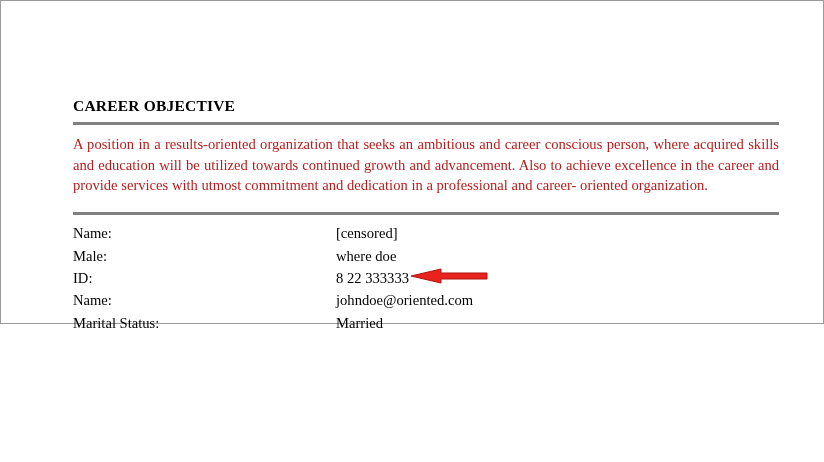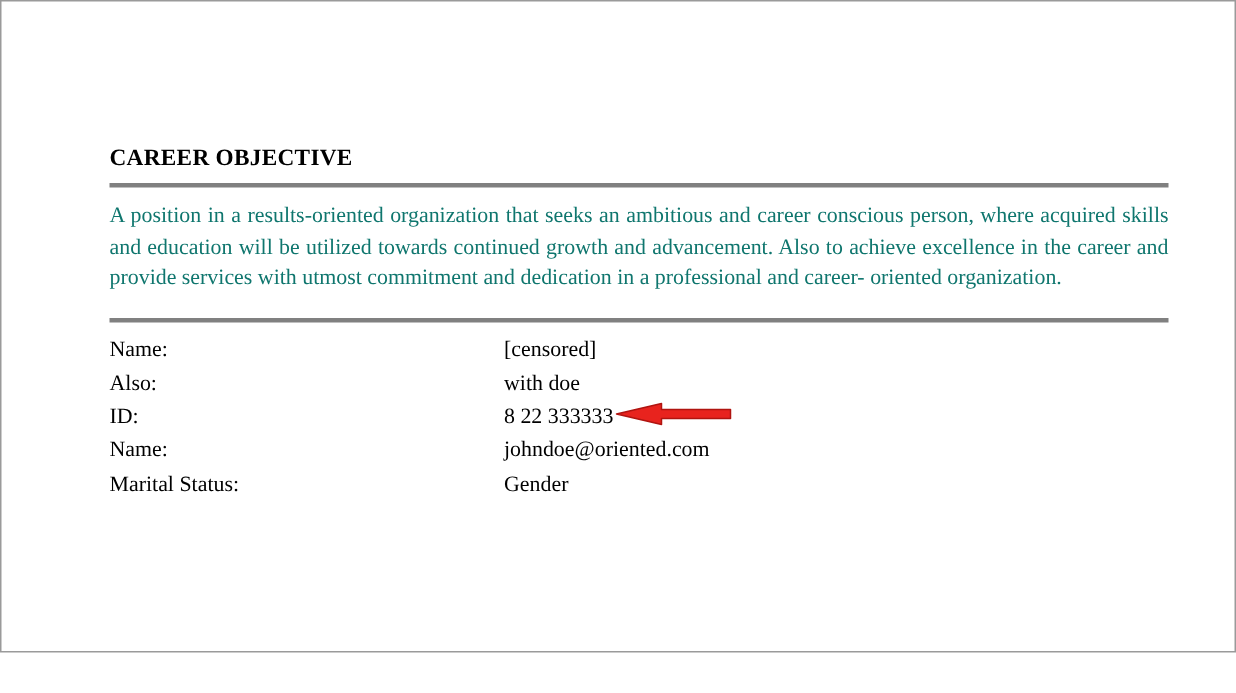--- a/index.html
+++ b/index.html
@@ -10,21 +10,21 @@
   body {
     width: 824px;
     height: 462px;
     font-family: "Liberation Serif", serif;
     overflow: hidden;
   }
   .page {
     position: relative;
     box-sizing: border-box;
     width: 824px;
-    height: 435px;
+    height: 324px;
     background: #ffffff;
     border: 1px solid #9a9a9a;
   }
   .content {
     position: absolute;
     left: 72px;
     top: 96px;
     width: 706px;
   }
   .section-heading {
@@ -38,21 +38,21 @@
   .rule {
     height: 3px;
     background: #808080;
     width: 100%;
     margin: 0 0 9px 0;
   }
   .body-text {
     font-family: "Liberation Serif", serif;
     font-size: 14.6px;
     line-height: 1.42;
-    color: #0f766e;
+    color: #b91c1c;
     text-align: justify;
     margin: 0;
   }
   .spacer {
     height: 16px;
   }
   .info-table {
     border-collapse: collapse;
     margin-top: 4px;
   }
@@ -97,34 +97,34 @@
     <div>
       <div class="rule"></div>
 
       <table class="info-table">
         <tbody>
           <tr>
             <td class="info-label">Name:</td>
             <td class="info-value">[censored]</td>
           </tr>
           <tr>
-            <td class="info-label">Also:</td>
-            <td class="info-value">with doe</td>
+            <td class="info-label">Male:</td>
+            <td class="info-value">where doe</td>
           </tr>
           <tr>
             <td class="info-label">ID:</td>
             <td class="info-value">8 22 333333</td>
           </tr>
           <tr>
             <td class="info-label">Name:</td>
             <td class="info-value">johndoe@oriented.com</td>
           </tr>
           <tr>
             <td class="info-label">Marital Status:</td>
-            <td class="info-value">Gender</td>
+            <td class="info-value">Married</td>
           </tr>
         </tbody>
       </table>
     </div>
 
   </div>
 
   <svg class="arrow" viewBox="0 0 80 22">
     <g>
       <path d="M2 11 L32 4 L32 8 L78 8 L78 14 L32 14 L32 18 Z" fill="#e8231e" stroke="#b01410" stroke-width="1" stroke-linejoin="round"></path>

